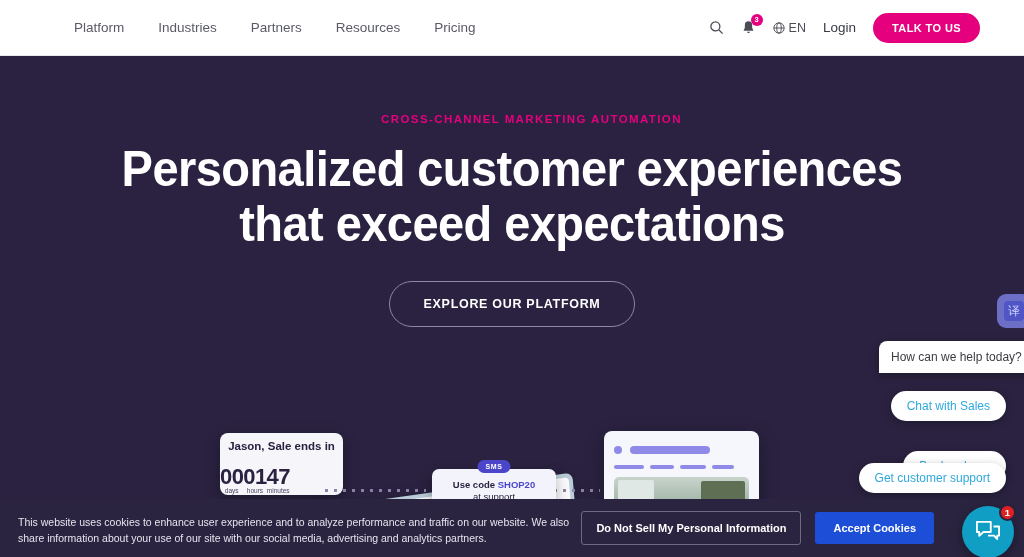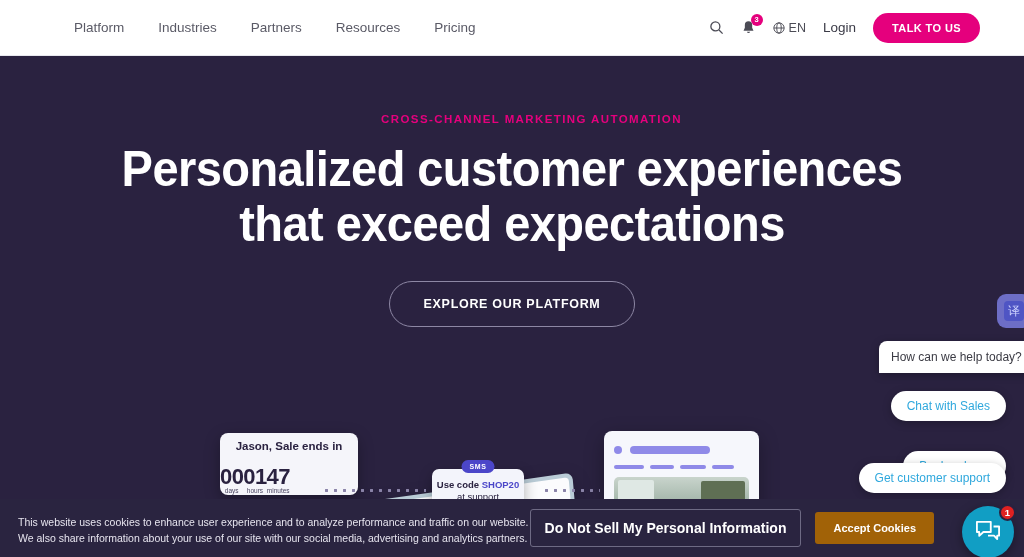--- a/index.html
+++ b/index.html
@@ -113,21 +113,21 @@
     position: absolute; left: 52px; top: 8px;
     width: 1.5px; height: 26px; background: #8b8c6b; transform: rotate(9deg);
   }
   .vase {
     position: absolute; left: 46px; top: 32px;
     width: 14px; height: 14px; background: #cfcabd; border-radius: 2px 2px 4px 4px;
   }
 
   .count-card {
     position: absolute; left: 220px; top: 60px;
-    width: 138px; height: 62px;
+    width: 123px; height: 62px;
     background: #f5f5fa; border-radius: 8px;
     box-shadow: 0 5px 16px rgba(0,0,0,0.30);
     padding-top: 7px;
   }
   .count-title {
     text-align: center; font-size: 11.5px; font-weight: bold; color: #2a2240;
   }
   .count-nums { display: flex; justify-content: flex-start; gap: 0; margin-top: 13px; }
   .cn { text-align: center; }
   .cn-v { font-size: 22px; font-weight: bold; color: #2a2240; line-height: 1.05; letter-spacing: -0.6px;}
@@ -154,21 +154,21 @@
     background: radial-gradient(circle, #e5007d 0 22%, #0099d8 22% 48%, #5cb531 48% 100%);
   }
   .tab-label {
     position: absolute; left: 33px; top: 7px;
     font-size: 7px; font-weight: bold; color: #2c2b5e;
   }
   .tab-line { position: absolute; background: #dcdce8; border-radius: 2px; }
 
   .sms-card {
     position: absolute; left: 432px; top: 96px;
-    width: 92px; height: 42px;
+    width: 124px; height: 42px;
     background: #f3f4fb; border-radius: 7px;
     box-shadow: 0 5px 14px rgba(0,0,0,0.3);
     display: flex; flex-direction: column; align-items: center; justify-content: center;
     text-align: center;
   }
   .sms-badge {
     position: absolute; top: -9px; left: 50%; transform: translateX(-50%);
     background: #4b46c9; color: #fff;
     font-size: 7px; font-weight: bold; letter-spacing: 0.6px;
     padding: 3px 8px; border-radius: 999px;
@@ -270,25 +270,25 @@
     background: #2a2440;
     display: flex; align-items: center;
     z-index: 50;
   }
   .cookie-left { margin-left: 18px; max-width: 600px; }
   .cookie-title { color: #fff; font-size: 13.5px; font-weight: bold; }
   .cookie-body { color: #e6e4ee; font-size: 10.5px; line-height: 1.45; margin-top: 5px; }
   .cookie-btns { margin-left: auto; margin-right: 90px; display: flex; align-items: center; gap: 14px; }
   .btn-outline-sm {
     background: transparent; color: #fff; border: 1px solid #6e6a84;
-    font-size: 14px; font-weight: bold;
+    font-size: 11px; font-weight: bold;
     padding: 10px 14px; border-radius: 3px; cursor: pointer; white-space: nowrap;
   }
   .btn-pink-sm {
-    background: #a16207; color: #fff; border: none;
+    background: #1d4ed8; color: #fff; border: none;
     font-size: 11px; font-weight: bold;
     padding: 10px 18px; border-radius: 3px; cursor: pointer; white-space: nowrap;
   }
 </style>
 </head>
 <body>
 
 <div class="header">
 
   <nav class="nav">

